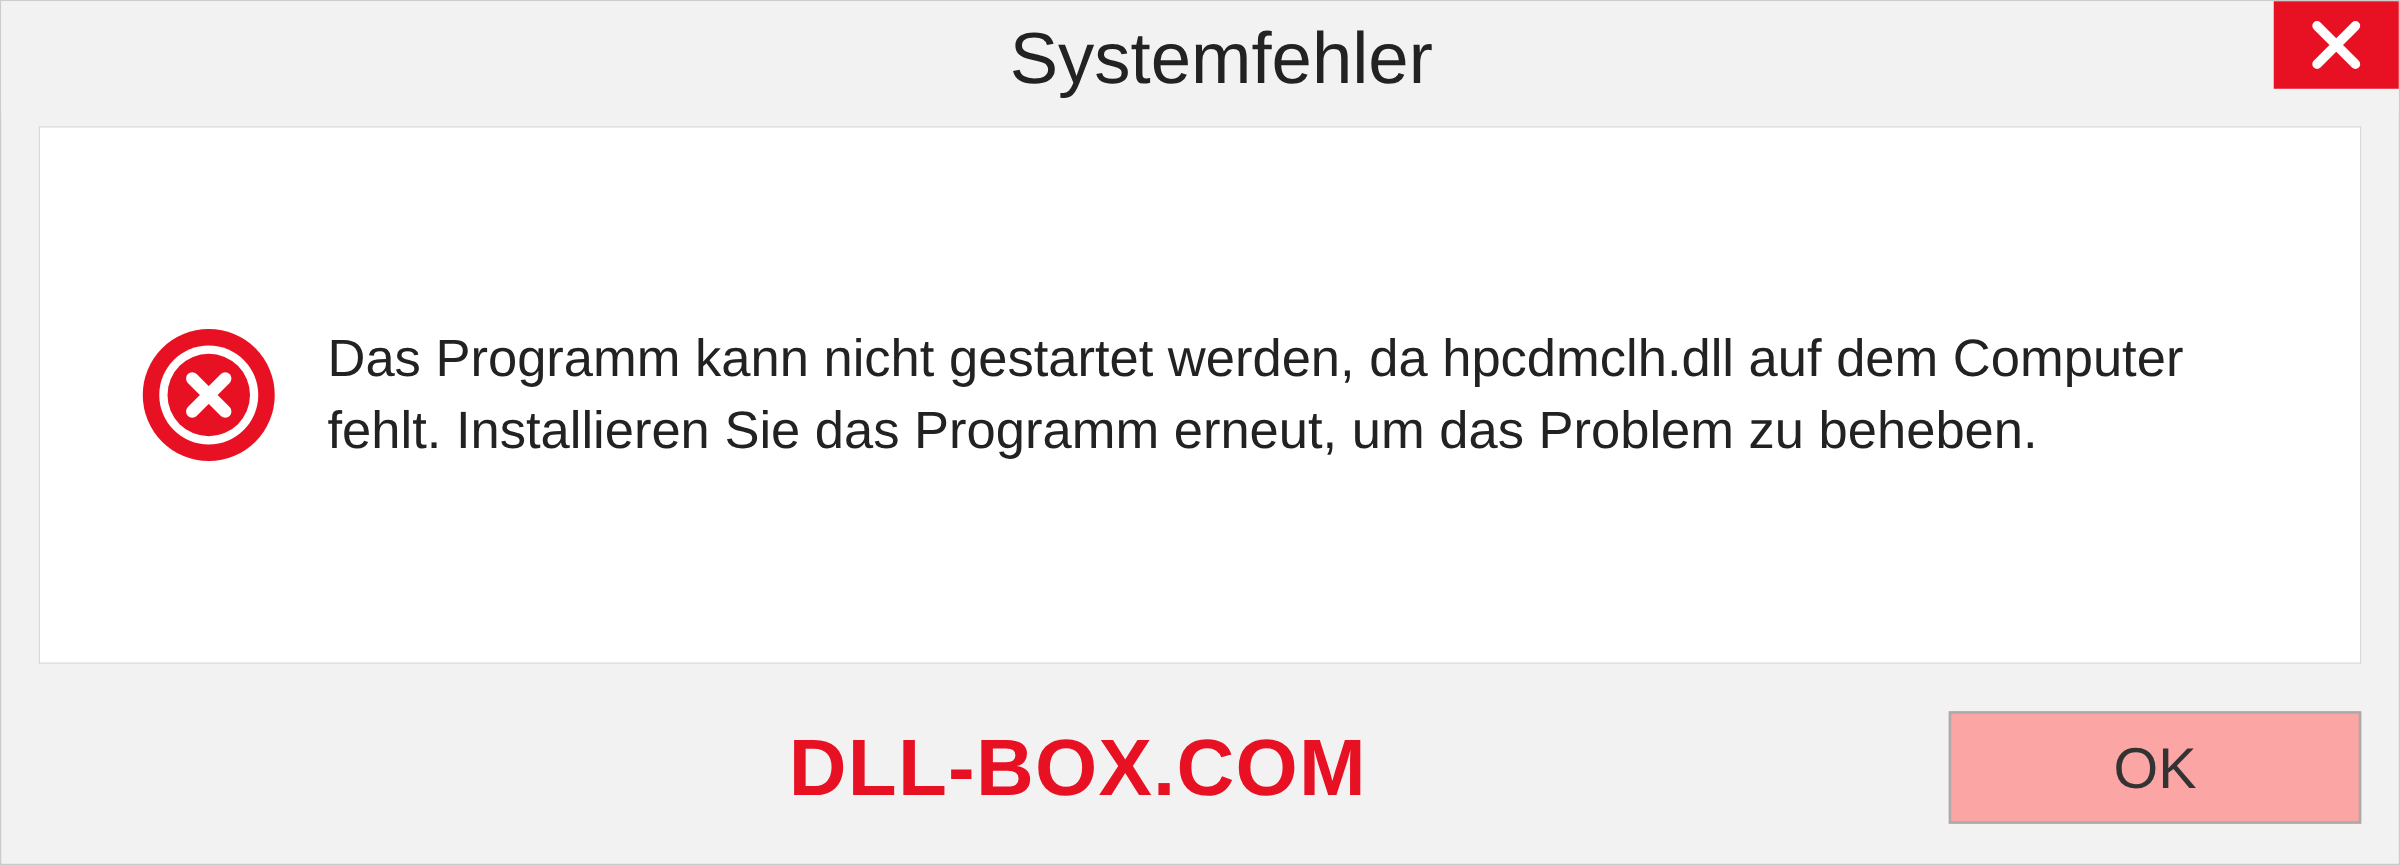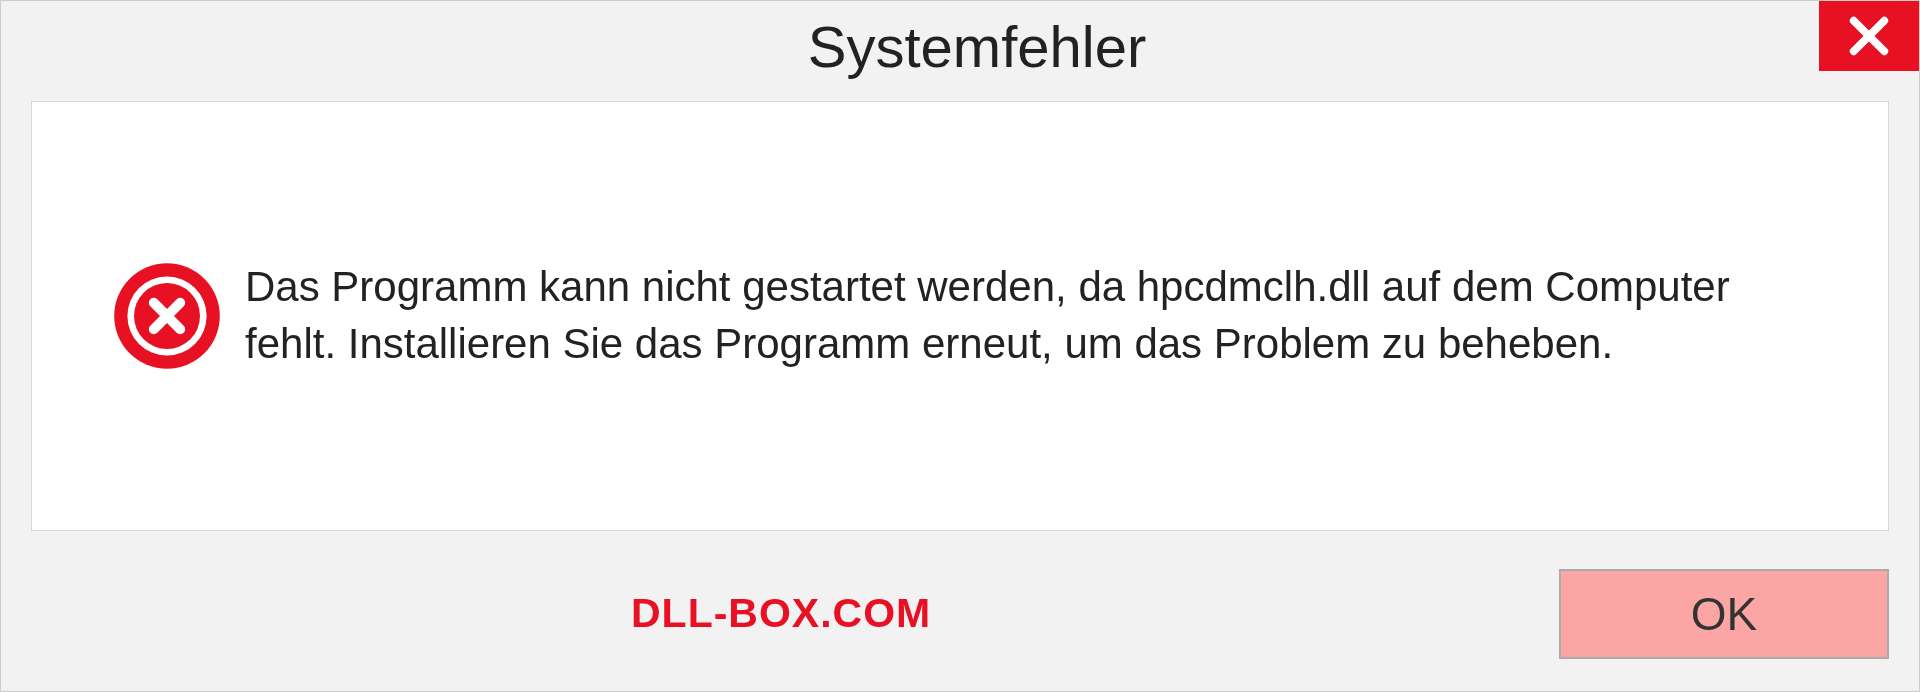--- a/index.html
+++ b/index.html
@@ -53,21 +53,21 @@
       height: 46px;
     }
     .content-area {
       flex: 1;
       margin: 10px 30px 20px 30px;
       background: #fff;
       border: 1px solid #d8d8d8;
       display: flex;
       align-items: center;
       padding: 76px 80px;
-      gap: 23px;
+      gap: 40px;
     }
     .error-icon {
       width: 110px;
       height: 110px;
       flex-shrink: 0;
     }
     .error-icon svg {
       width: 100%;
       height: 100%;
     }
@@ -78,21 +78,21 @@
       font-weight: 400;
     }
     .footer {
       display: flex;
       align-items: center;
       justify-content: space-between;
       padding: 15px 30px 30px 30px;
       height: 140px;
     }
     .watermark {
-      font-size: 41px;
+      font-size: 64px;
       font-weight: 800;
       color: #e81123;
       letter-spacing: 1px;
       margin-left: 600px;
     }
     .ok-btn {
       width: 330px;
       height: 90px;
       background: #fca5a5;
       border: 2px solid #aaa;

